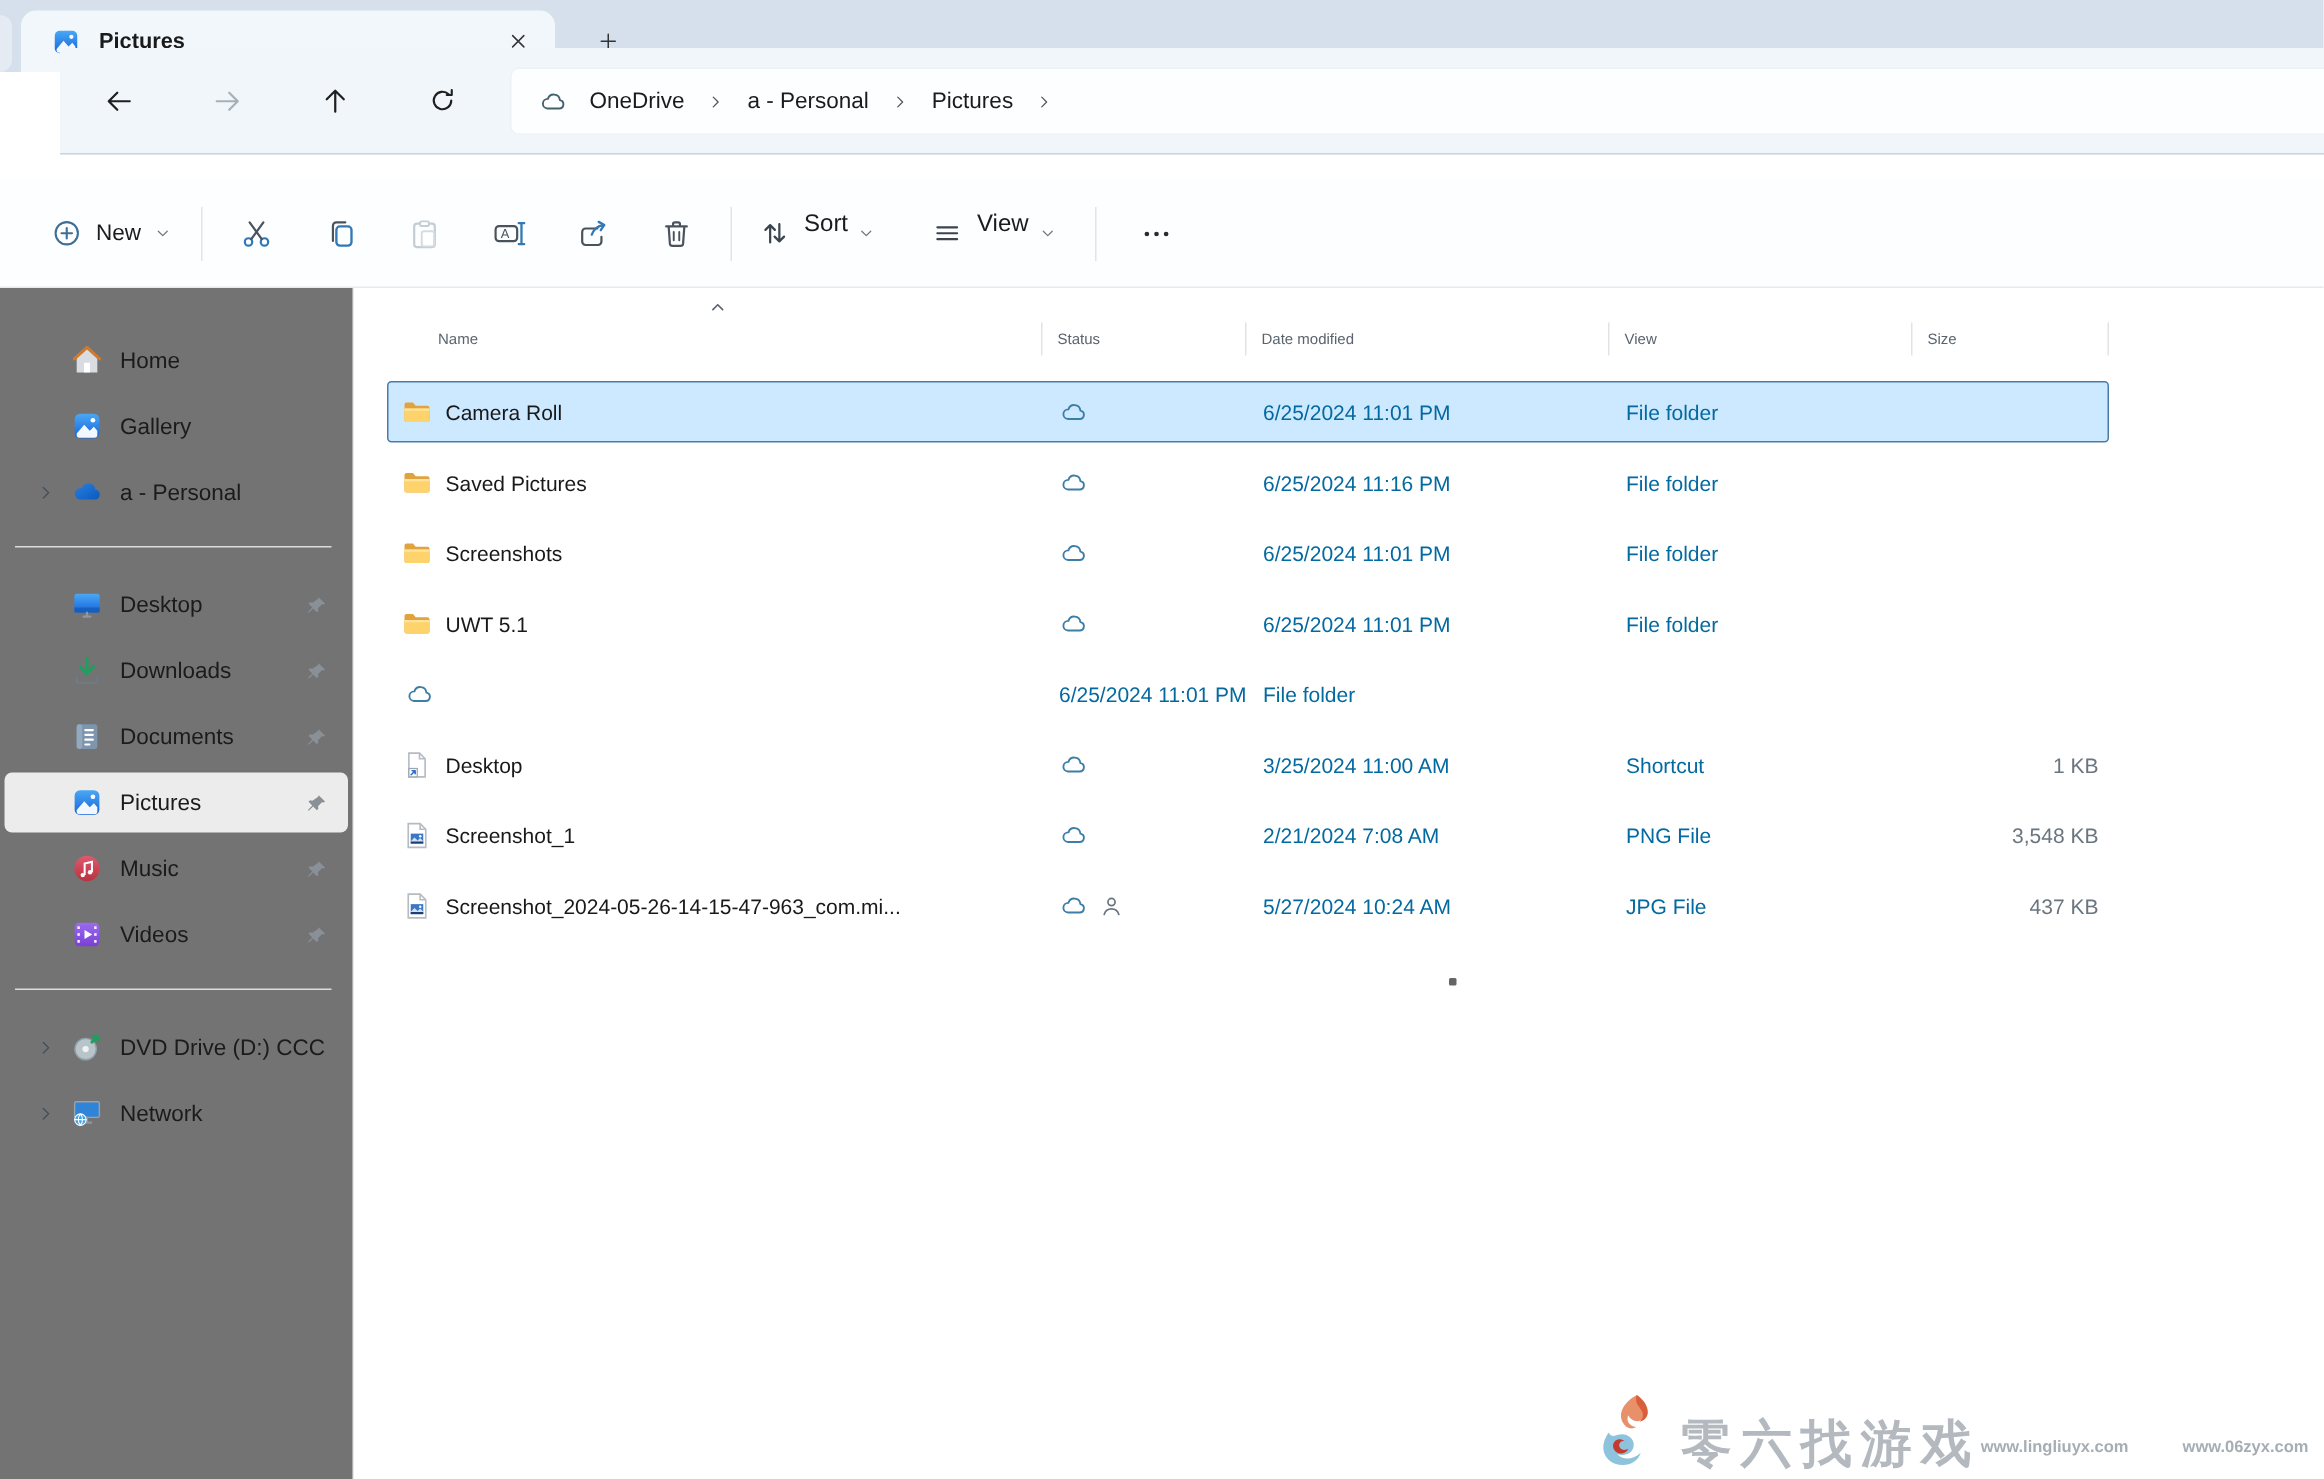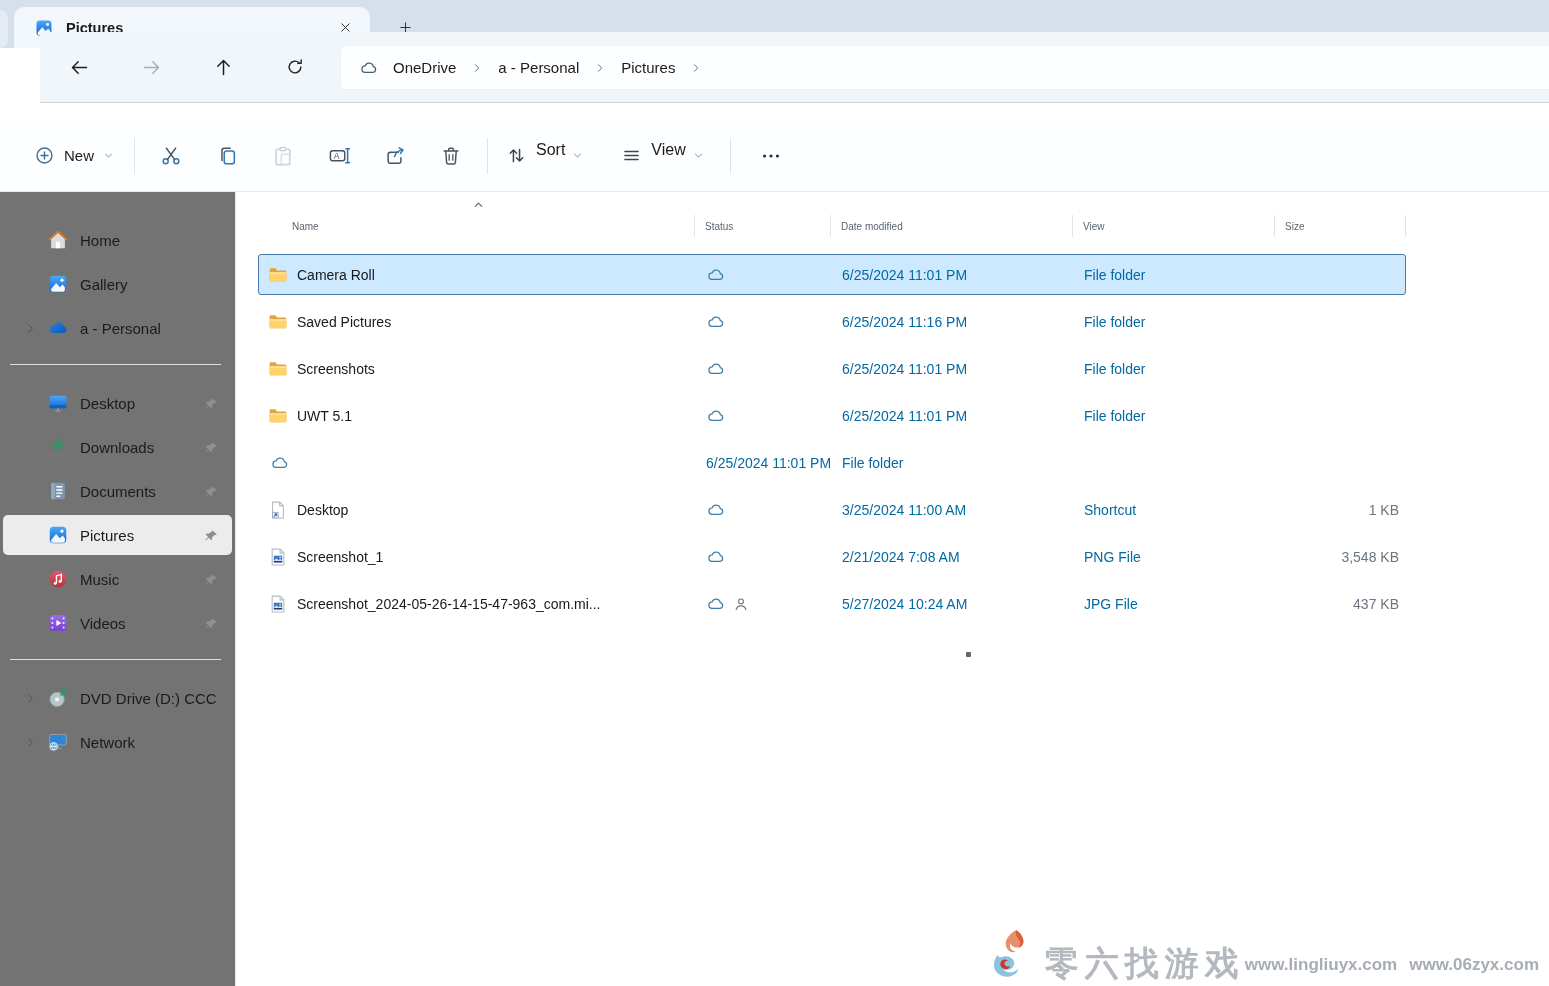--- a/index.html
+++ b/index.html
@@ -76,21 +76,21 @@
   .c-date, .c-type { padding-left:11px; color:#0369a1; }
   .c-size { justify-content:flex-end; padding-right:8px; color:#6a7580; }
 
   .cursor-dot { position:absolute; left:966px; top:652px; width:5px; height:5px;
     background:#4a4a4a; border-radius:1px; opacity:.85; }
 
   
   .watermark { position:absolute; right:10px; bottom:4px; display:flex; align-items:flex-end; gap:8px; }
   .wm-right { display:flex; flex-direction:row; align-items:center; }
   .wm-brand { font-size:34px; font-weight:bold; color:#b3b9bf; letter-spacing:6px; line-height:1.05; }
-  .wm-urls { display:flex; gap:12px; font-size:17px; font-weight:bold; color:#a6adb4; margin-top:2px; }
+  .wm-urls { display:flex; gap:36px; font-size:11px; font-weight:bold; color:#a6adb4; margin-top:2px; }
 
   .ic { display:block; }
 </style>
 </head>
 <body>
 
 <svg width="0" height="0" style="position:absolute">
   <defs>
     <linearGradient id="gBlue" x1="0" y1="0" x2="0" y2="1">
       <stop offset="0" stop-color="#4aa8f5"></stop>

